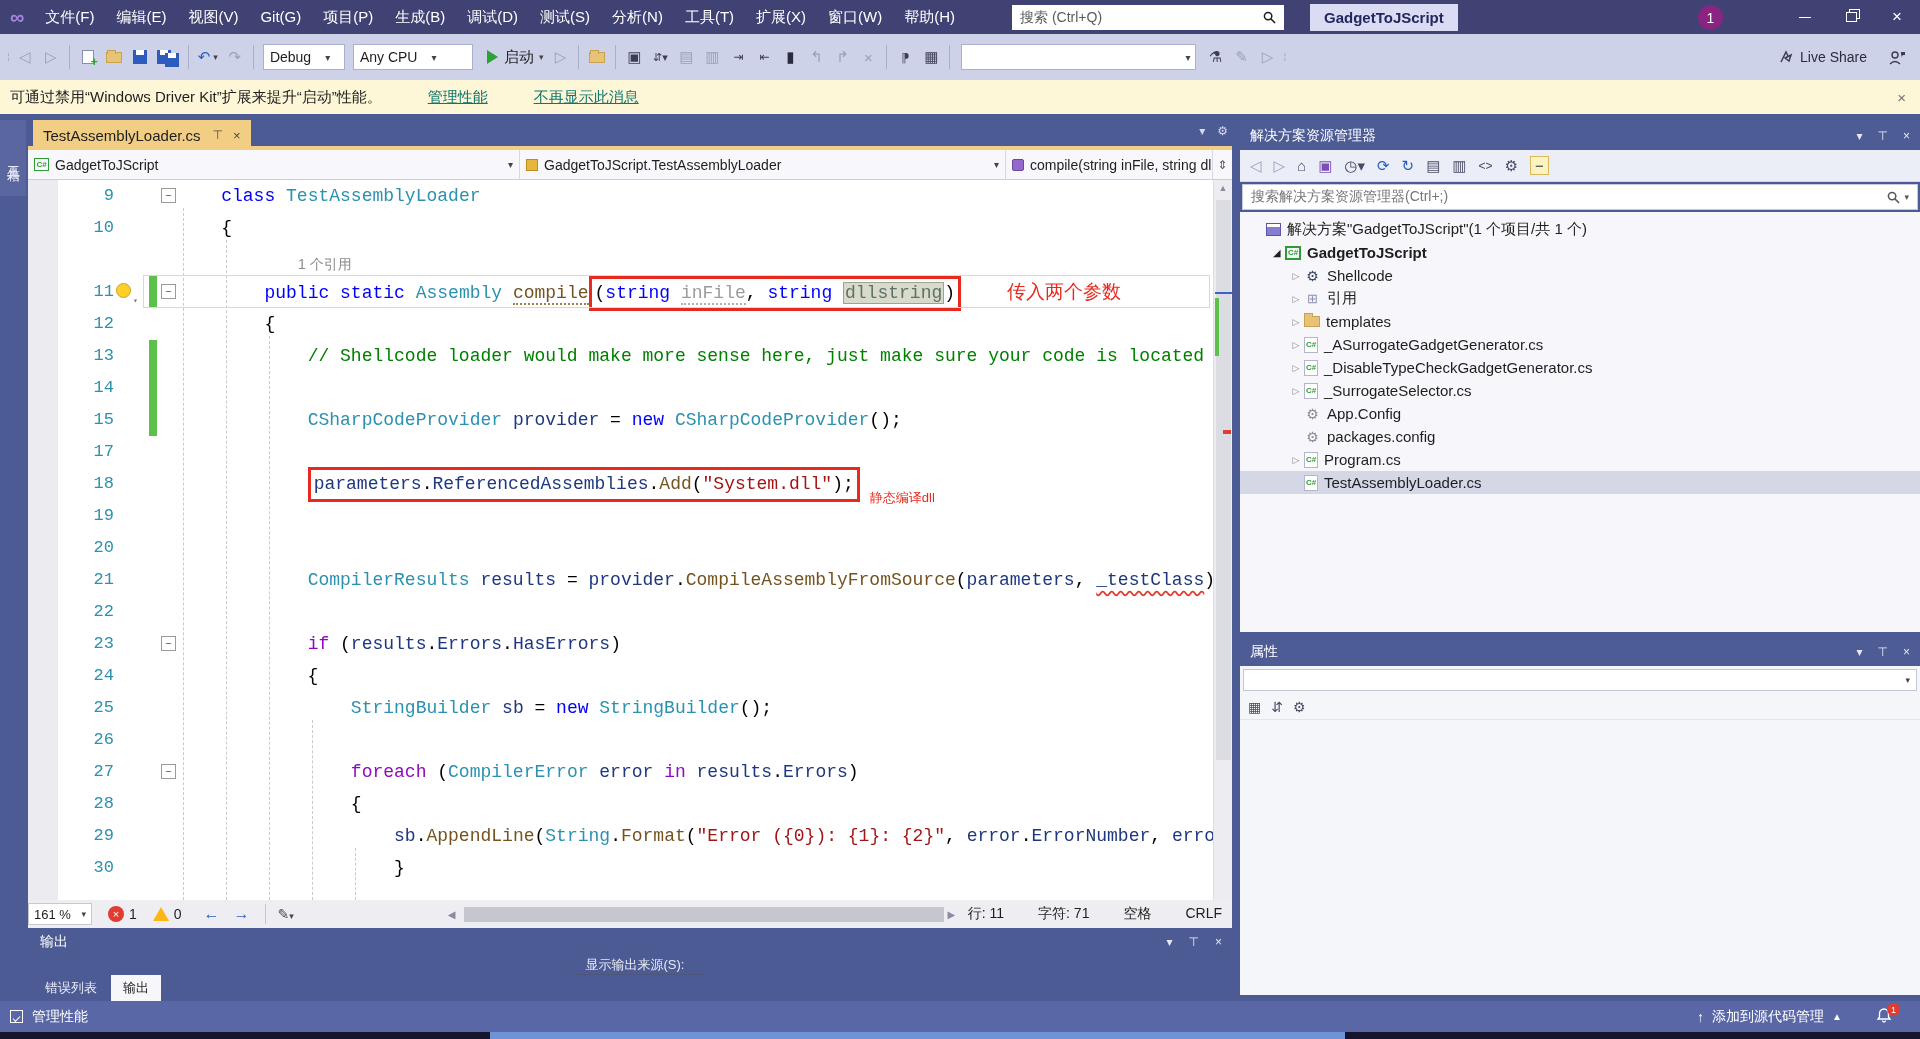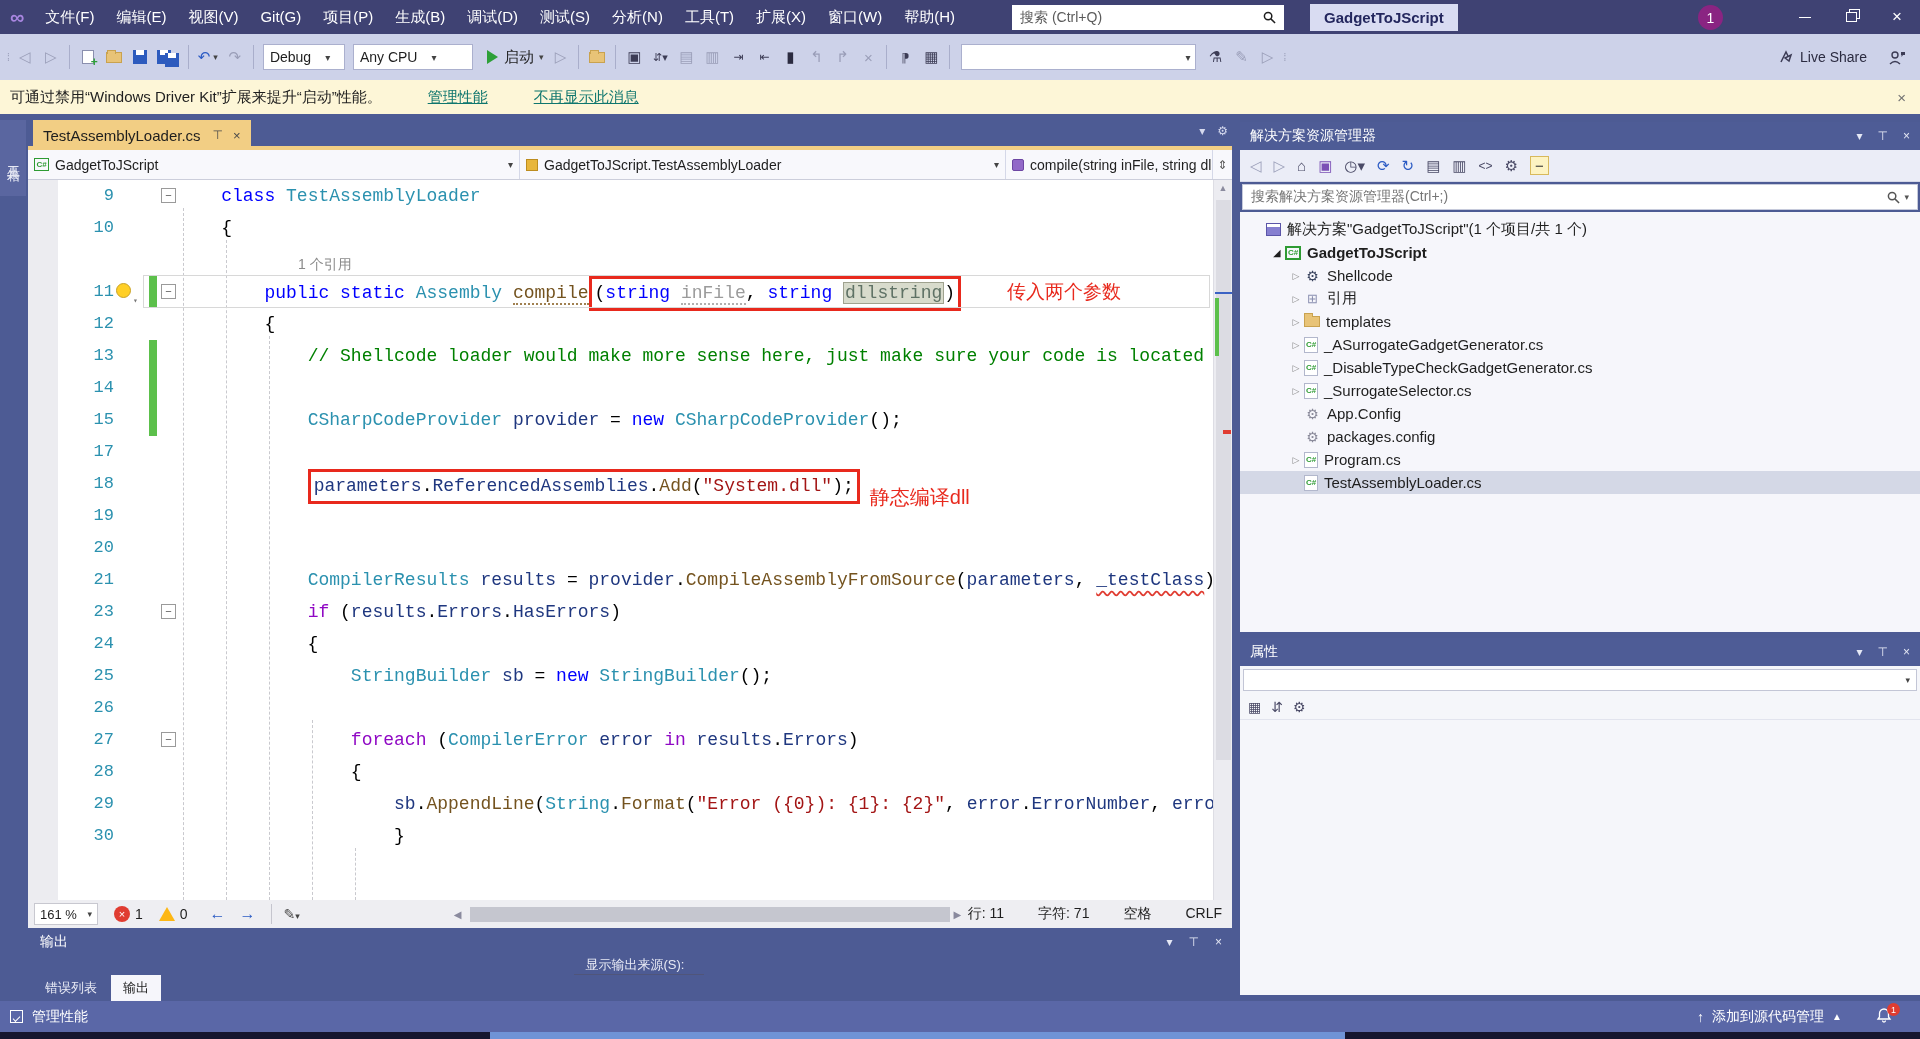--- a/index.html
+++ b/index.html
@@ -98,34 +98,34 @@
   .cs-k{color:var(--c-keyword);} .cs-c{color:var(--c-control);} .cs-t{color:var(--c-type);}
   .cs-m{color:var(--c-method);} .cs-v{color:var(--c-identifier);} .cs-s{color:var(--c-string);}
   .cs-cm{color:var(--c-comment);} .cs-p{color:#000;}
   .cs-mu{color:var(--c-method);border-bottom:2px dotted #A08050;}
   .cs-gu{color:#9B9B9B;border-bottom:2px dotted #B0B0B0;}
   .cs-ghl{color:#5F7265;background:#D8DBCC;border:1px solid #9FA28F;padding:0 1px;}
   .cs-err{color:var(--c-identifier);text-decoration:underline;text-decoration-style:wavy;
           text-decoration-color:#E03C31;text-underline-offset:5px;margin-top:29px;}
   .redbox{border:3px solid var(--c-accent-red);padding:4px 3px 5px 3px;}
   .ann{font-family:"Liberation Sans",sans-serif;color:var(--c-accent-red);font-size:19px;padding-left:46px;}
-  .ann2{font-family:"Liberation Sans",sans-serif;color:var(--c-accent-red);font-size:20px;padding-left:10px;
+  .ann2{font-family:"Liberation Sans",sans-serif;color:var(--c-accent-red);font-size:13px;padding-left:10px;
         position:relative;top:13px;display:inline-block;}
   .scrollv{position:absolute;right:0;top:0;width:19px;height:720px;background:#ECECF1;border-left:1px solid #DDDDE4;z-index:5;}
   .scrollv .up{position:absolute;top:3px;left:0;width:100%;text-align:center;color:#8A8A9E;font-size:9px;}
   .vthumb{position:absolute;left:2px;top:20px;width:15px;height:560px;background:#DCDCE3;}
   .mark-caret{position:absolute;left:1px;top:112px;width:17px;height:2px;background:#3B62C4;}
   .mark-green{position:absolute;left:1px;top:118px;width:4px;height:58px;background:var(--c-change-green);}
   .mark-red{position:absolute;right:1px;top:250px;width:8px;height:4px;background:#E03C31;}
 
   
   .ebar{position:absolute;left:28px;top:786px;width:1204px;height:28px;background:#EEEEF2;display:flex;
         align-items:center;font-size:14px;color:#1E1E1E;}
   .zoombox{width:64px;height:22px;background:#fff;border:1px solid #C8C8D0;display:flex;align-items:center;
-           padding:0 5px;margin-left:6px;font-size:13px;}
+           padding:0 5px;font-size:13px;}
   .zoombox .car{margin-left:auto;font-size:9px;color:#444;}
   .errdot{width:16px;height:16px;border-radius:50%;background:#E03C31;color:#fff;font-size:11px;display:inline-flex;
           align-items:center;justify-content:center;margin:0 5px 0 16px;}
   .warntri{width:0;height:0;border-left:8px solid transparent;border-right:8px solid transparent;
            border-bottom:14px solid #FDB714;margin:0 5px 0 16px;}
   .ebarrow{color:#2B5BC4;font-size:16px;margin:0 7px;}
   .ebarsep{width:1px;height:20px;background:#C5C5CE;margin:0 8px;}
   .pen{color:#444;margin:0 4px;}
   .hl-arrow{color:#8A8A9E;font-size:10px;margin:0 4px;}
   .hthumb{width:480px;height:15px;background:#C5C6CF;margin-left:4px;}
@@ -367,20 +367,21 @@
           <div class="row caret-line"><span class="num">11</span><div class="changebar"></div><div class="bulb"></div><div class="foldbox">−</div><span class="codetext"><span class="cs-p">        </span><span class="cs-k">public</span><span class="cs-p"> </span><span class="cs-k">static</span><span class="cs-p"> </span><span class="cs-t">Assembly</span><span class="cs-p"> </span><span class="cs-mu">compile</span><span class="redbox"><span class="cs-p">(</span><span class="cs-k">string</span><span class="cs-p"> </span><span class="cs-gu">inFile</span><span class="cs-p">, </span><span class="cs-k">string</span><span class="cs-p"> </span><span class="cs-ghl">dllstring</span><span class="cs-p">)</span></span><span class="ann">传入两个参数</span></span></div>
           <div class="row"><span class="num">12</span><span class="codetext"><span class="cs-p">        {</span></span></div>
           <div class="row"><span class="num">13</span><div class="changebar"></div><span class="codetext"><span class="cs-p">            </span><span class="cs-cm">// Shellcode loader would make more sense here, just make sure your code is located w</span></span></div>
           <div class="row"><span class="num">14</span><div class="changebar"></div><span class="codetext"></span></div>
           <div class="row"><span class="num">15</span><div class="changebar"></div><span class="codetext"><span class="cs-p">            </span><span class="cs-t">CSharpCodeProvider</span><span class="cs-p"> </span><span class="cs-v">provider</span><span class="cs-p"> = </span><span class="cs-k">new</span><span class="cs-p"> </span><span class="cs-t">CSharpCodeProvider</span><span class="cs-p">();</span></span></div>
           <div class="row"><span class="num">17</span><span class="codetext"></span></div>
           <div class="row"><span class="num">18</span><span class="codetext"><span class="cs-p">            </span><span class="redbox"><span class="cs-v">parameters</span><span class="cs-p">.</span><span class="cs-v">ReferencedAssemblies</span><span class="cs-p">.</span><span class="cs-m">Add</span><span class="cs-p">(</span><span class="cs-s">"System.dll"</span><span class="cs-p">);</span></span><span class="ann2">静态编译dll</span></span></div>
           <div class="row"><span class="num">19</span><span class="codetext"></span></div>
           <div class="row"><span class="num">20</span><span class="codetext"></span></div>
           <div class="row"><span class="num">21</span><span class="codetext"><span class="cs-p">            </span><span class="cs-t">CompilerResults</span><span class="cs-p"> </span><span class="cs-v">results</span><span class="cs-p"> = </span><span class="cs-v">provider</span><span class="cs-p">.</span><span class="cs-m">CompileAssemblyFromSource</span><span class="cs-p">(</span><span class="cs-v">parameters</span><span class="cs-p">, </span><span class="cs-err">_testClass</span><span class="cs-p">);</span></span></div>
+          <div class="row"><span class="num">22</span><span class="codetext"></span></div>
           <div class="row"><span class="num">23</span><div class="foldbox">−</div><span class="codetext"><span class="cs-p">            </span><span class="cs-c">if</span><span class="cs-p"> (</span><span class="cs-v">results</span><span class="cs-p">.</span><span class="cs-v">Errors</span><span class="cs-p">.</span><span class="cs-v">HasErrors</span><span class="cs-p">)</span></span></div>
           <div class="row"><span class="num">24</span><span class="codetext"><span class="cs-p">            {</span></span></div>
           <div class="row"><span class="num">25</span><span class="codetext"><span class="cs-p">                </span><span class="cs-t">StringBuilder</span><span class="cs-p"> </span><span class="cs-v">sb</span><span class="cs-p"> = </span><span class="cs-k">new</span><span class="cs-p"> </span><span class="cs-t">StringBuilder</span><span class="cs-p">();</span></span></div>
           <div class="row"><span class="num">26</span><span class="codetext"></span></div>
           <div class="row"><span class="num">27</span><div class="foldbox">−</div><span class="codetext"><span class="cs-p">                </span><span class="cs-c">foreach</span><span class="cs-p"> (</span><span class="cs-t">CompilerError</span><span class="cs-p"> </span><span class="cs-v">error</span><span class="cs-p"> </span><span class="cs-c">in</span><span class="cs-p"> </span><span class="cs-v">results</span><span class="cs-p">.</span><span class="cs-v">Errors</span><span class="cs-p">)</span></span></div>
           <div class="row"><span class="num">28</span><span class="codetext"><span class="cs-p">                {</span></span></div>
           <div class="row"><span class="num">29</span><span class="codetext"><span class="cs-p">                    </span><span class="cs-v">sb</span><span class="cs-p">.</span><span class="cs-m">AppendLine</span><span class="cs-p">(</span><span class="cs-t">String</span><span class="cs-p">.</span><span class="cs-m">Format</span><span class="cs-p">(</span><span class="cs-s">"Error ({0}): {1}: {2}"</span><span class="cs-p">, </span><span class="cs-v">error</span><span class="cs-p">.</span><span class="cs-v">ErrorNumber</span><span class="cs-p">, </span><span class="cs-v">error</span></span></div>
           <div class="row"><span class="num">30</span><span class="codetext"><span class="cs-p">                    }</span></span></div>
         </div>
       <div class="scrollv">

